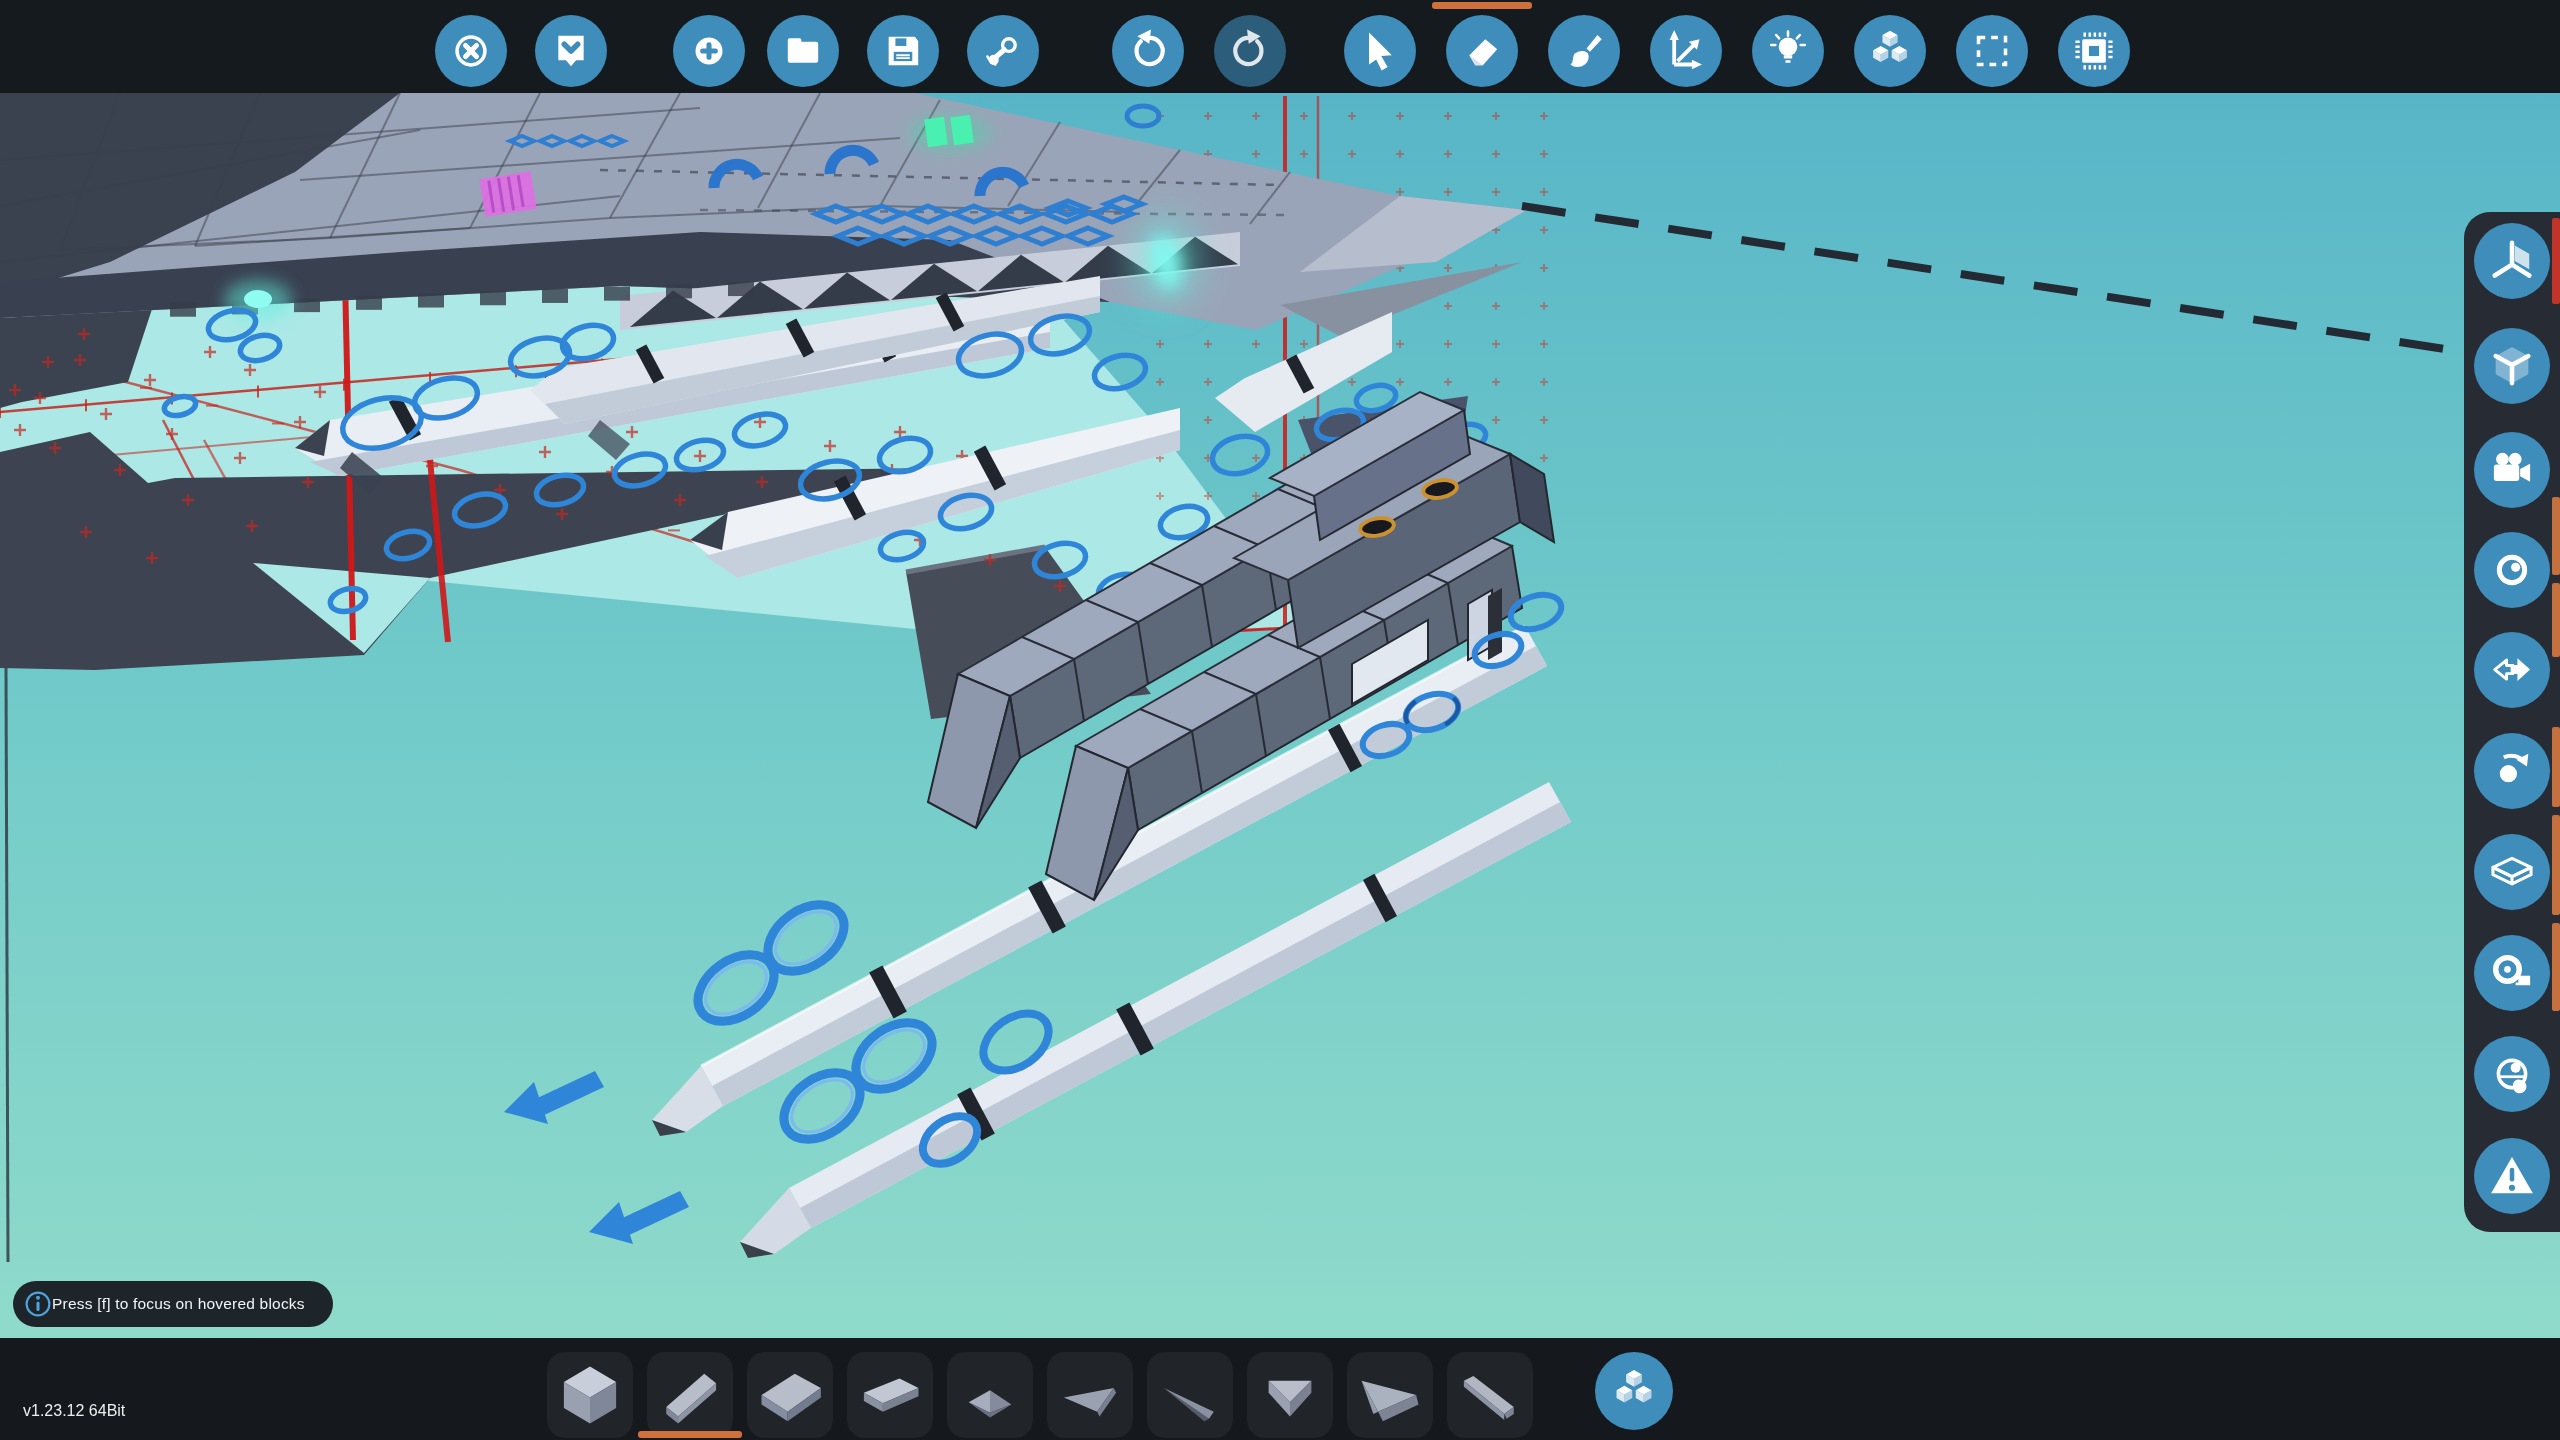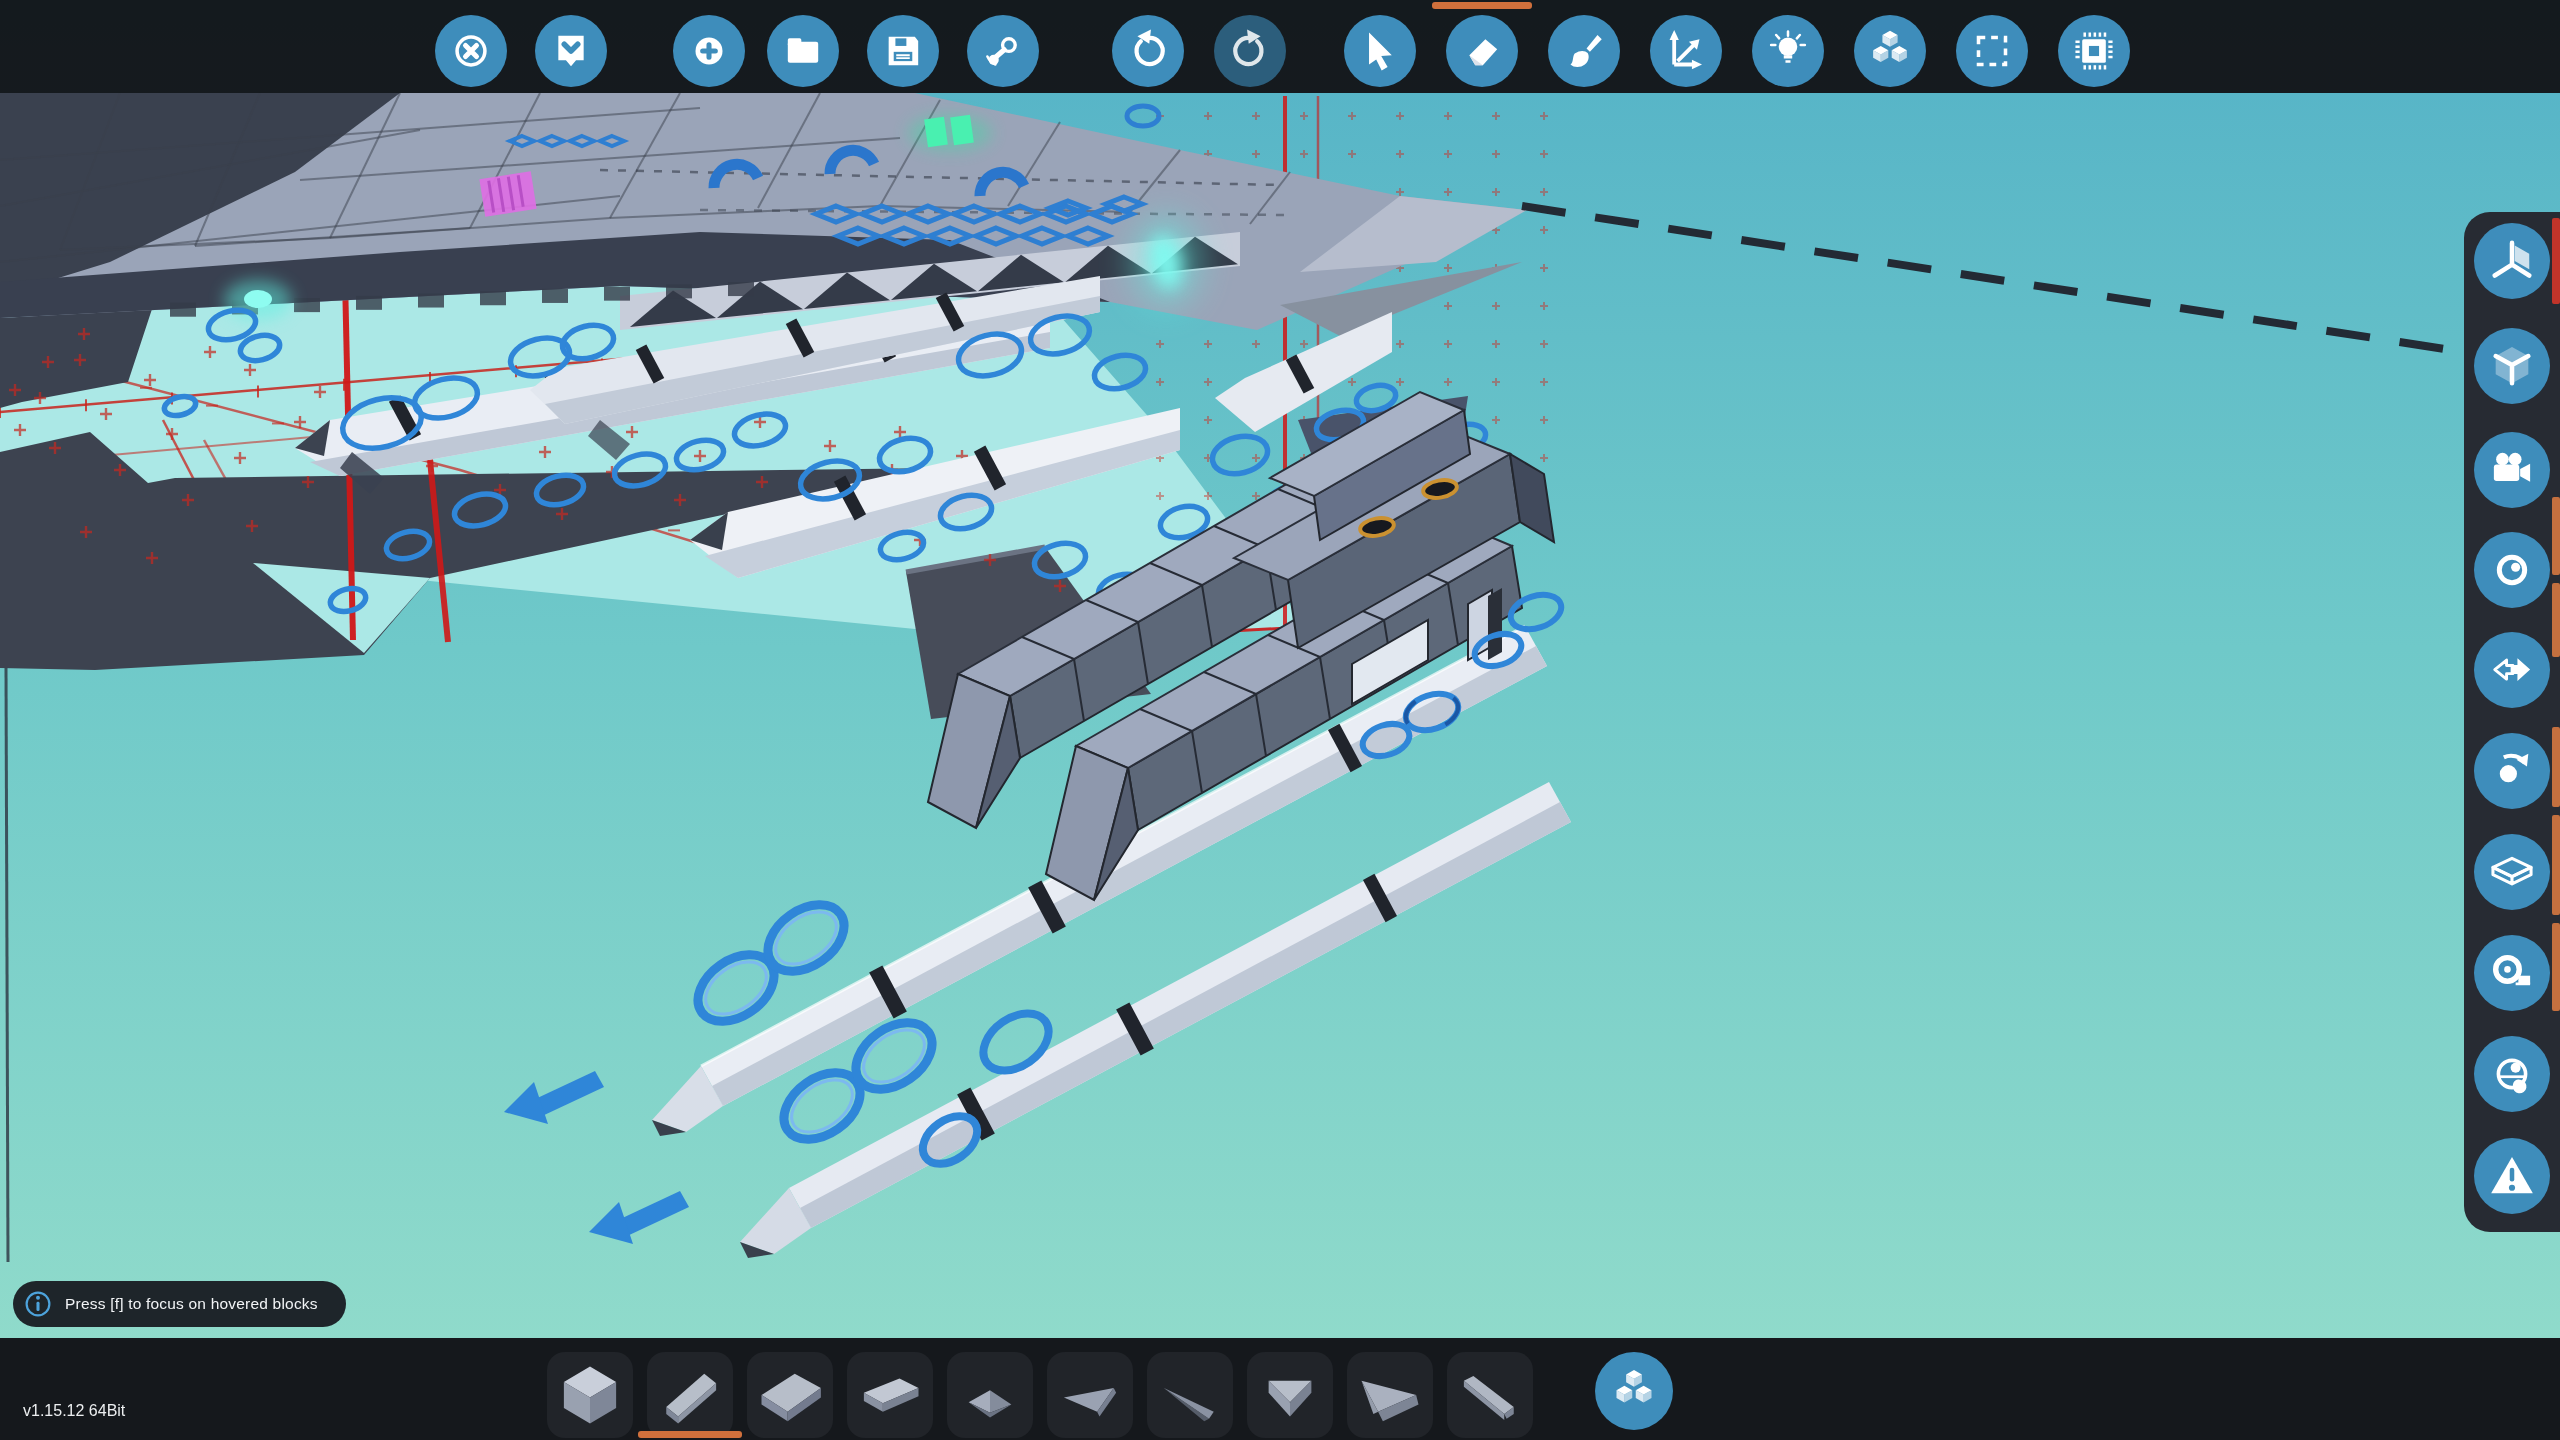--- a/index.html
+++ b/index.html
@@ -25,21 +25,21 @@
   .bar-bottom{position:absolute;left:0;top:1338px;width:2560px;height:102px;background:#15181c}
   .ptile{position:absolute;top:1352px;width:86px;height:86px;border-radius:18px;background:#212429;
          display:flex;align-items:center;justify-content:center;cursor:pointer}
   .ptile svg{width:76px;height:76px}
   .palette-indicator{position:absolute;top:1431px;height:7px;width:104px;background:#d0703c;border-radius:3px}
   .picker{position:absolute;top:1352px;width:78px;height:78px;border-radius:50%;background:#3e8dbb;
           display:flex;align-items:center;justify-content:center;cursor:pointer}
   .picker svg{width:56px;height:56px}
   
   .hint{position:absolute;left:13px;top:1281px;height:46px;background:rgba(25,29,35,.96);
-        border-radius:23px;display:flex;align-items:center;gap:13px;padding:0 28px 0 11px}
+        border-radius:23px;display:flex;align-items:center;padding:0 28px 0 11px}
   .hint svg{width:28px;height:28px;flex:0 0 auto}
   .hint span{color:#f2f4f6;font-size:15.5px;letter-spacing:.2px;white-space:nowrap}
   .version{position:absolute;left:23px;top:1402px;color:#eceef0;font-size:16px}
 </style>
 </head>
 <body>
 
 <svg id="scene" viewBox="0 0 2560 1440">
     <defs>
 <linearGradient id="bg" x1="0" y1="0" x2="0" y2="1">
@@ -649,21 +649,21 @@
 <div class="bar-bottom" id="bottombar"></div>
 
 <div class="hint">
   <svg viewBox="0 0 64 64" id="hint-icon">
       <circle cx="32" cy="32" r="26" fill="none" stroke="#4da3dc" stroke-width="5"></circle>
       <rect x="28.5" y="27" width="7" height="21" rx="3" fill="#4da3dc"></rect>
       <circle cx="32" cy="17.5" r="4.5" fill="#4da3dc"></circle>
     </svg>
   <span>Press [f] to focus on hovered blocks</span>
 </div>
-<div class="version">v1.15.12 64Bit</div>
+<div class="version">v1.23.12 64Bit</div>
 
 <div class="edge-bar" style="top: 218px; height: 86px; background: rgb(192, 52, 42);"></div>
 <div class="edge-bar" style="top: 497px; height: 78px; background: rgb(196, 112, 63);"></div>
 <div class="edge-bar" style="top: 583px; height: 74px; background: rgb(196, 112, 63);"></div>
 <div class="edge-bar" style="top: 727px; height: 80px; background: rgb(196, 112, 63);"></div>
 <div class="edge-bar" style="top: 815px; height: 100px; background: rgb(196, 112, 63);"></div>
 <div class="edge-bar" style="top: 923px; height: 88px; background: rgb(196, 112, 63);"></div>
 <div class="ptile" style="left: 547px;">
     <svg viewBox="0 0 64 64">
       <path d="M32 8 L54 21 L32 34 L10 21 z" fill="#c9cfda"></path>

